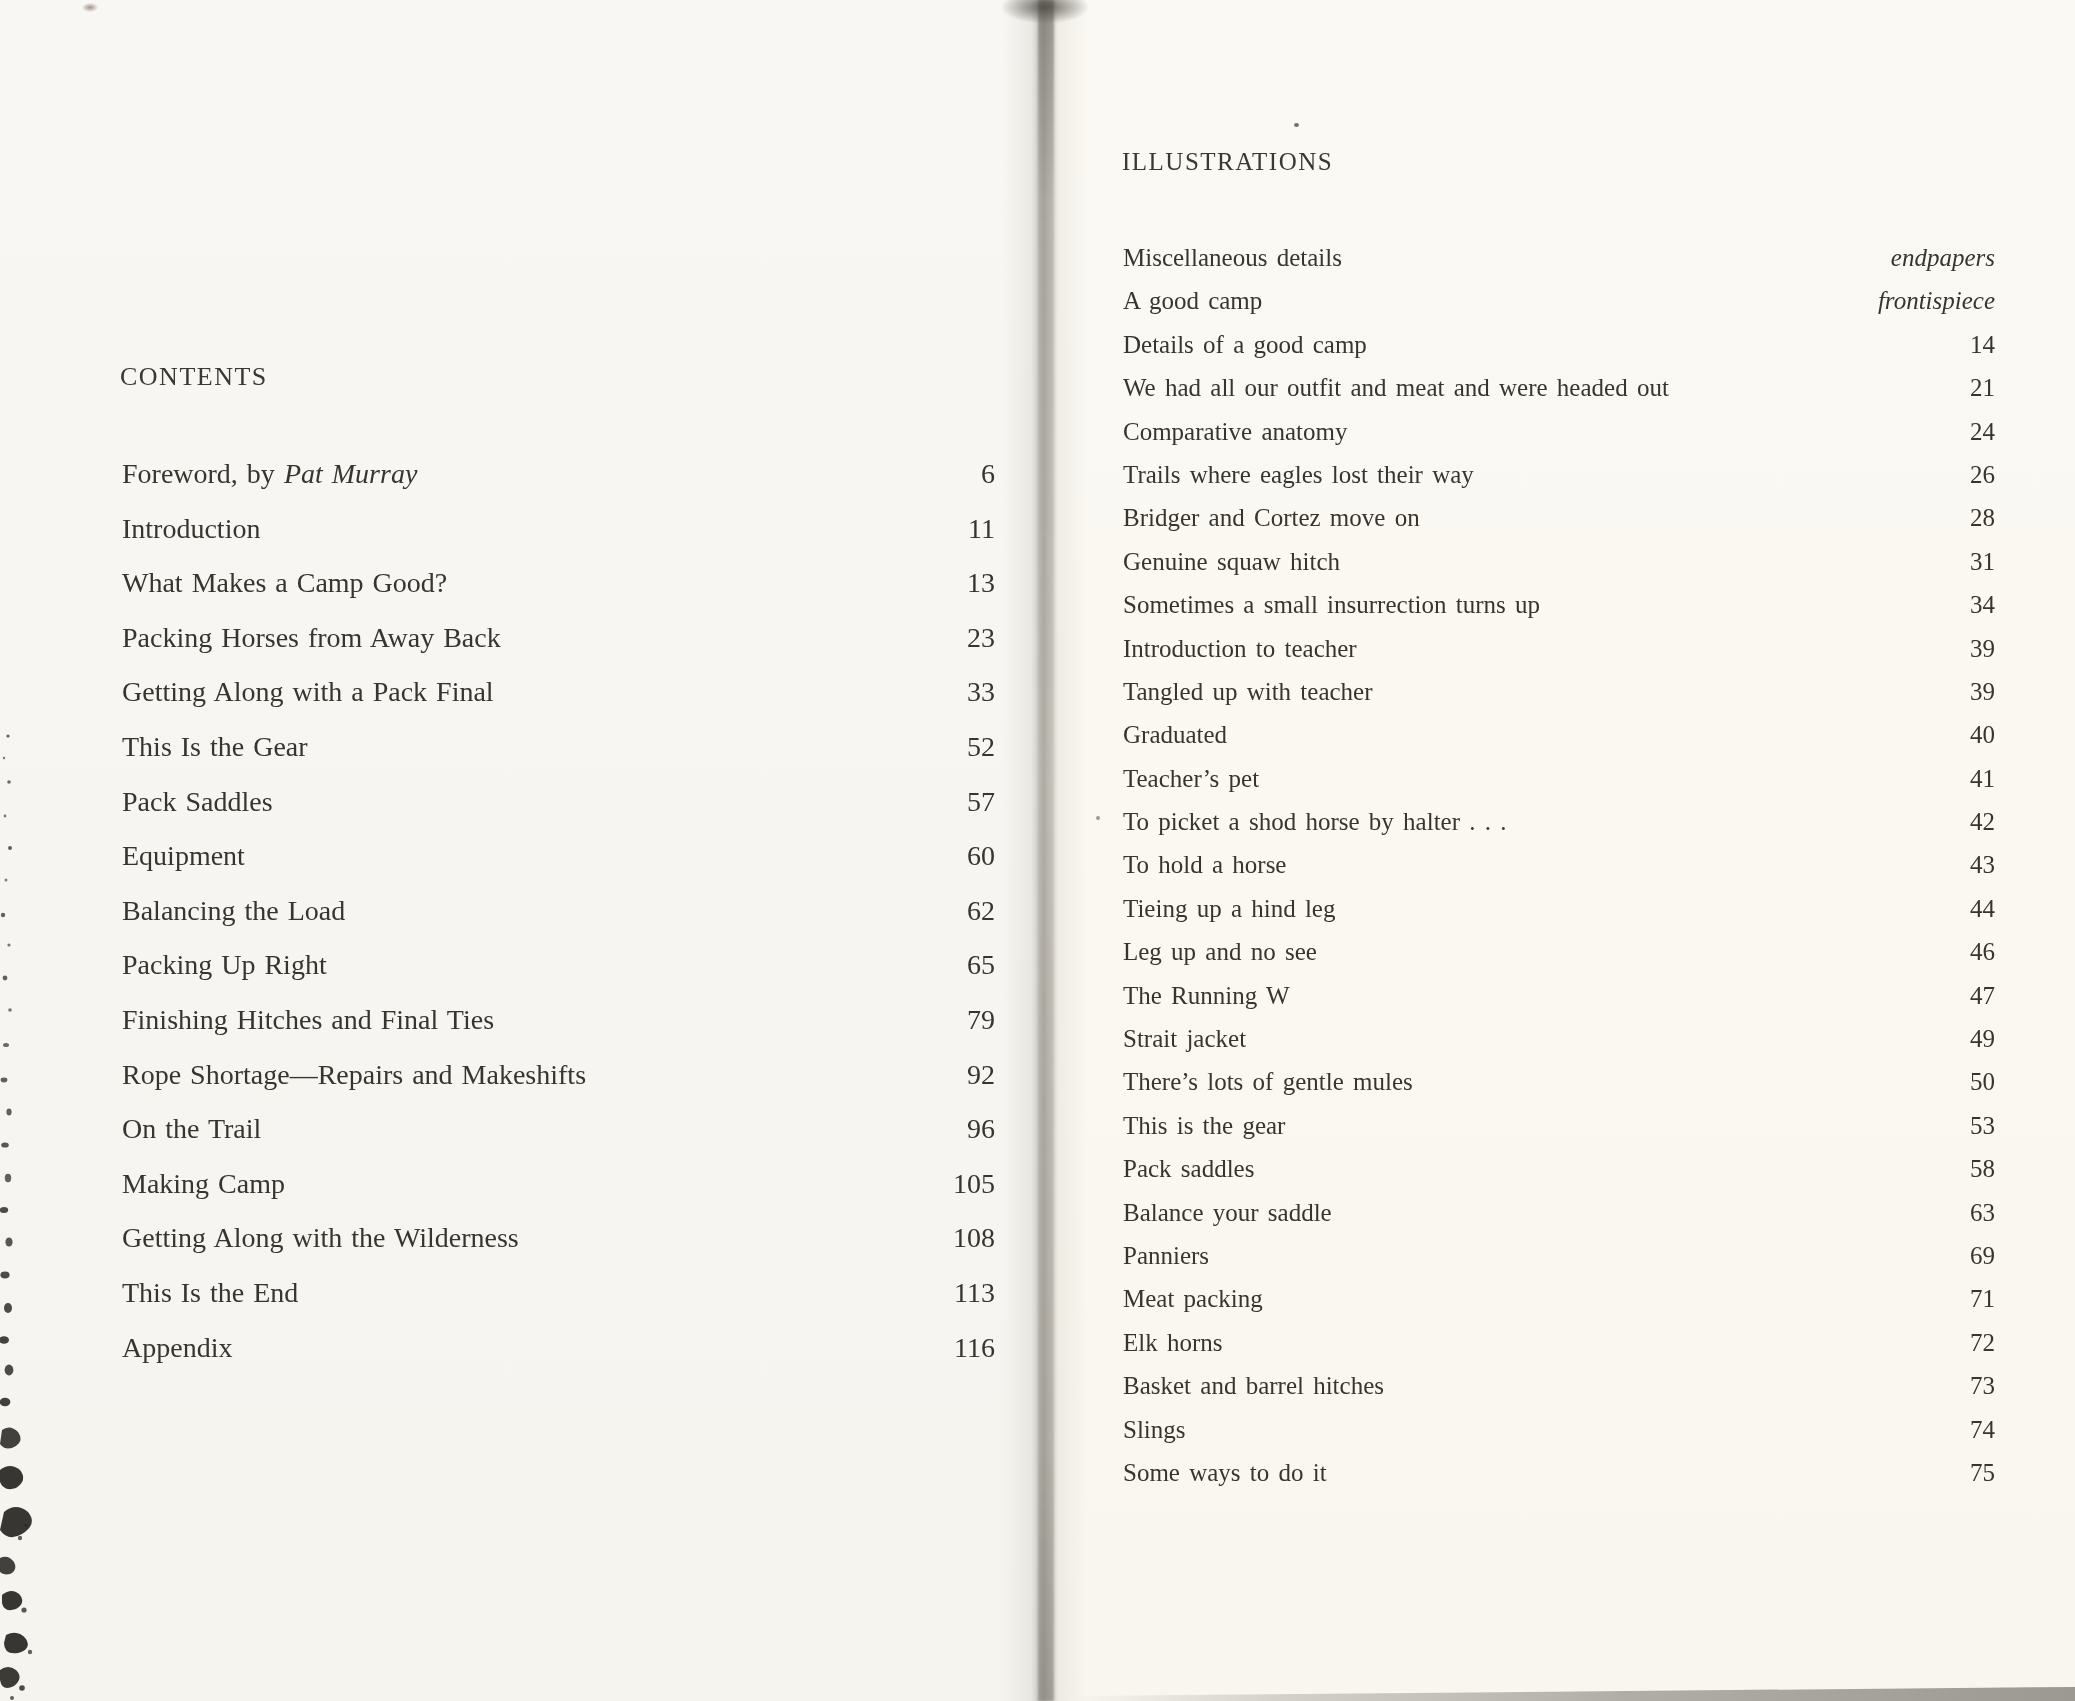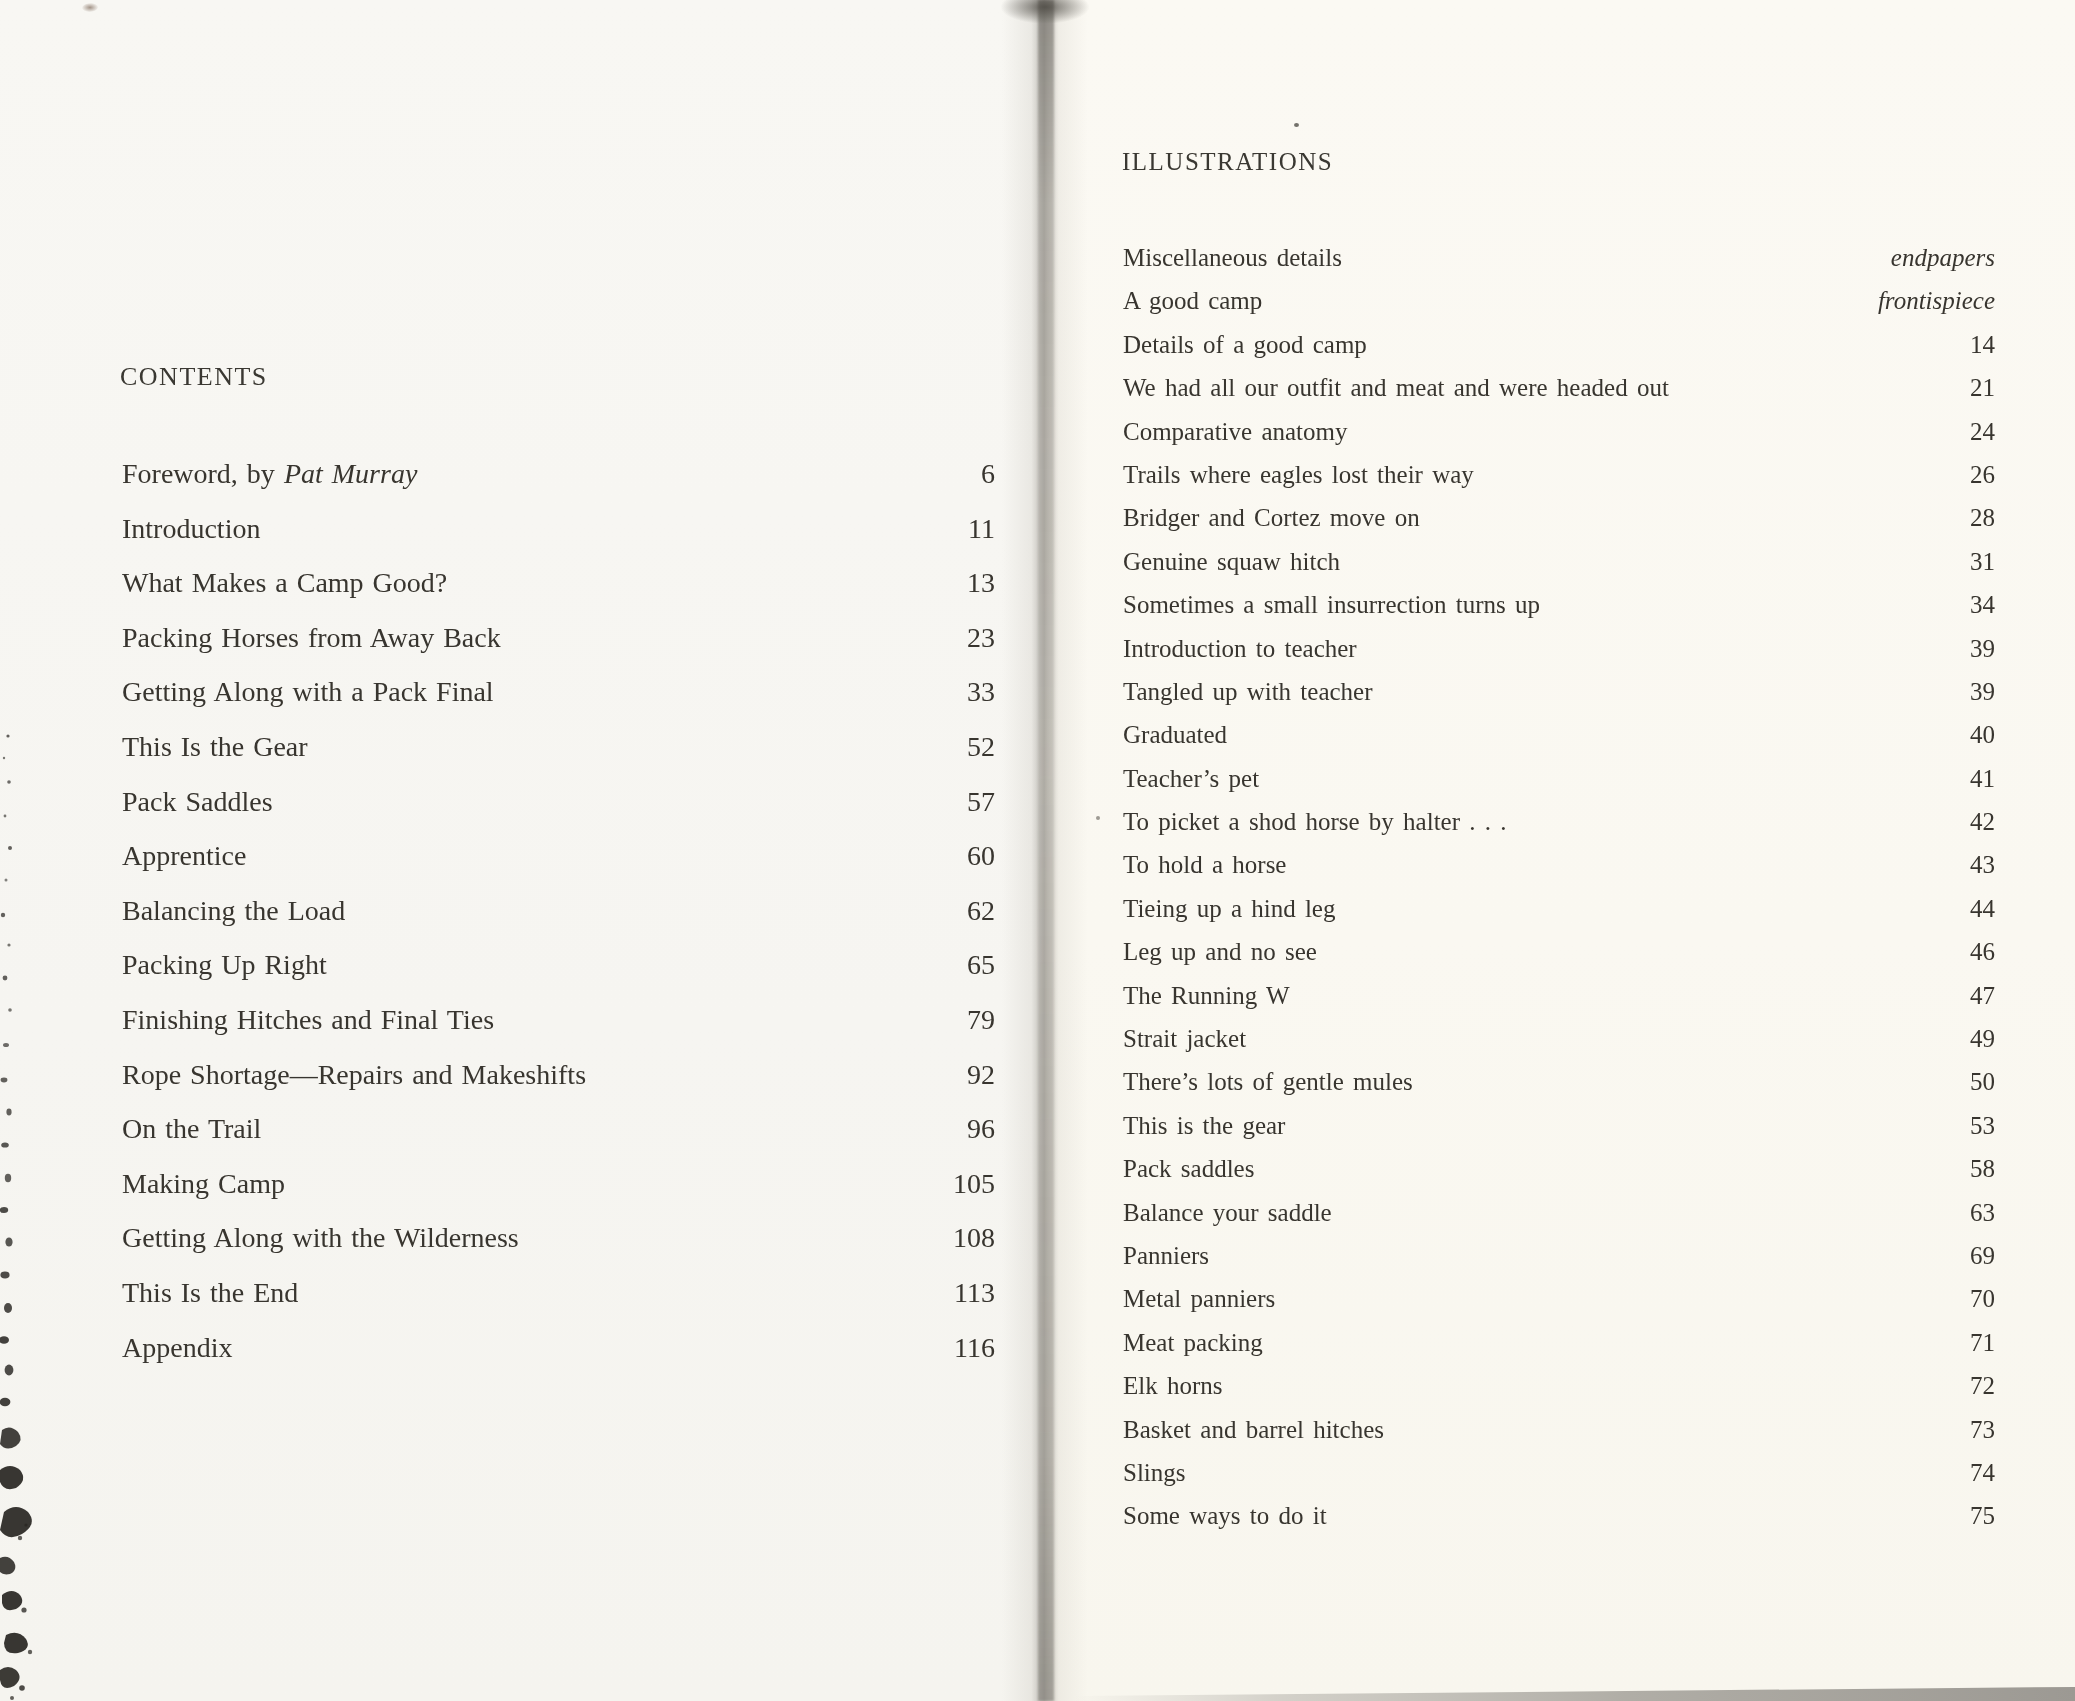--- a/index.html
+++ b/index.html
@@ -122,21 +122,21 @@
       </div>
     <div class="row row-l">
         <span class="t">This Is the Gear</span>
         <span class="pg">52</span>
       </div>
     <div class="row row-l">
         <span class="t">Pack Saddles</span>
         <span class="pg">57</span>
       </div>
     <div class="row row-l">
-        <span class="t">Apprentice</span>
+        <span class="t">Equipment</span>
         <span class="pg">60</span>
       </div>
     <div class="row row-l">
         <span class="t">Balancing the Load</span>
         <span class="pg">62</span>
       </div>
     <div class="row row-l">
         <span class="t">Packing Up Right</span>
         <span class="pg">65</span>
       </div>
@@ -261,24 +261,20 @@
         <span class="t">Pack saddles</span>
         <span class="pg">58</span>
       </div>
     <div class="row row-r">
         <span class="t">Balance your saddle</span>
         <span class="pg">63</span>
       </div>
     <div class="row row-r">
         <span class="t">Panniers</span>
         <span class="pg">69</span>
-      </div>
-    <div class="row row-r">
-        <span class="t">Metal panniers</span>
-        <span class="pg">70</span>
       </div>
     <div class="row row-r">
         <span class="t">Meat packing</span>
         <span class="pg">71</span>
       </div>
     <div class="row row-r">
         <span class="t">Elk horns</span>
         <span class="pg">72</span>
       </div>
     <div class="row row-r">

